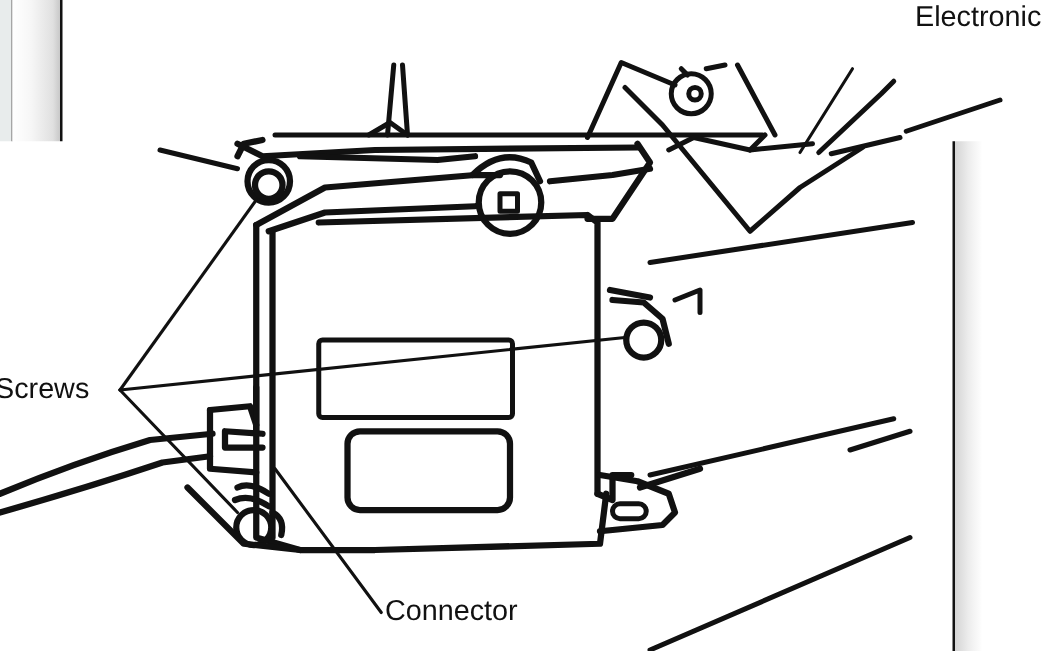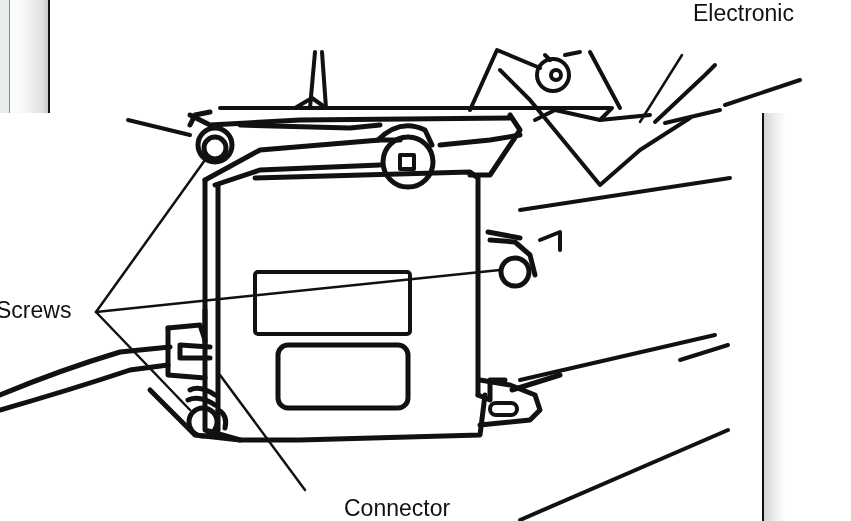--- a/index.html
+++ b/index.html
@@ -6,23 +6,23 @@
     body { width: 851px; height: 521px; position: relative; overflow: hidden; font-family: "Liberation Sans", sans-serif; }
     .frame-left-strip { position: absolute; left: 0; top: 0; width: 9px; height: 113px; background: #e8ecec; }
     .frame-left-line { position: absolute; left: 9px; top: 0; width: 1px; height: 113px; background: #8a8a8a; }
     .frame-left-shadow { position: absolute; left: 10px; top: 0; width: 38px; height: 113px; background: linear-gradient(to right, #ffffff 0%, #f6f6f6 40%, #e0e0e0 85%, #c8c8c8 100%); }
     .frame-left-edge { position: absolute; left: 48px; top: 0; width: 2px; height: 113px; background: #111111; }
     .frame-right-edge { position: absolute; left: 762px; top: 113px; width: 2px; height: 408px; background: #111111; }
     .frame-right-shadow { position: absolute; left: 764px; top: 113px; width: 22px; height: 408px; background: linear-gradient(to right, #d4d4d4 0%, #ededed 50%, #ffffff 100%); }
     svg.drawing { position: absolute; left: 0; top: 0; }
     .label { position: absolute; color: #111; font-size: 23px; line-height: 25px; white-space: nowrap; }
     .label-actuator { left: 693px; top: 1px; width: 140px; }
-    .label-actuator span { display: block; }
+    .label-actuator span { display: block; text-align: right; }
     .label-screws { left: -4px; top: 298px; }
-    .label-connector { left: 308px; top: 496px; margin-left: 36px; }
+    .label-connector { left: 308px; top: 476px; }
   </style>
 </head>
 <body>
 
 <div class="frame-left-strip"></div>
 <div class="frame-left-line"></div>
 <div class="frame-left-shadow"></div>
 <div class="frame-left-edge"></div>
 <div class="frame-right-edge"></div>
 <div class="frame-right-shadow"></div>

